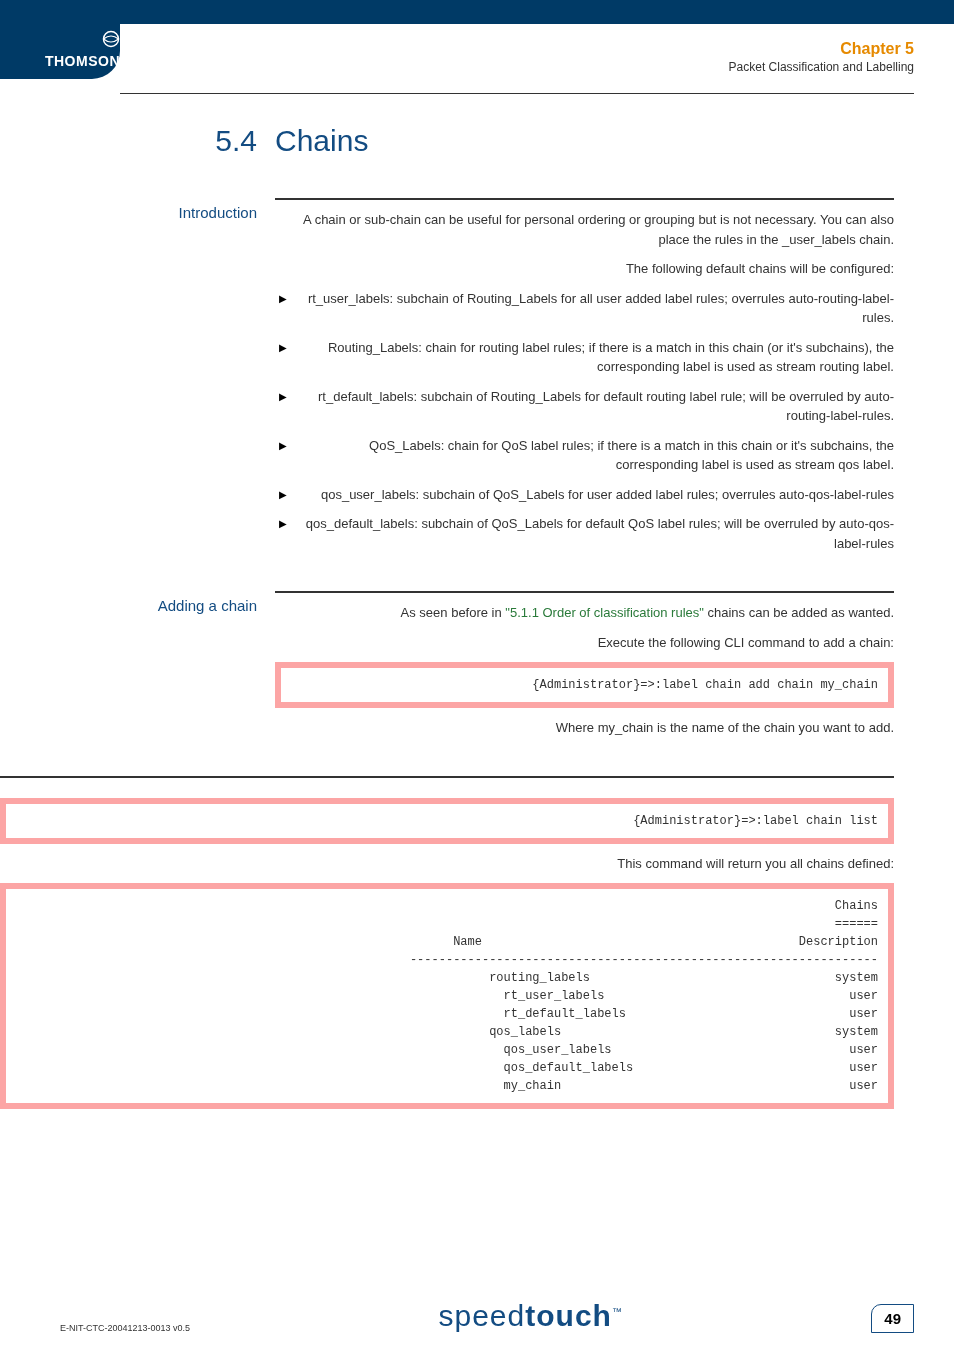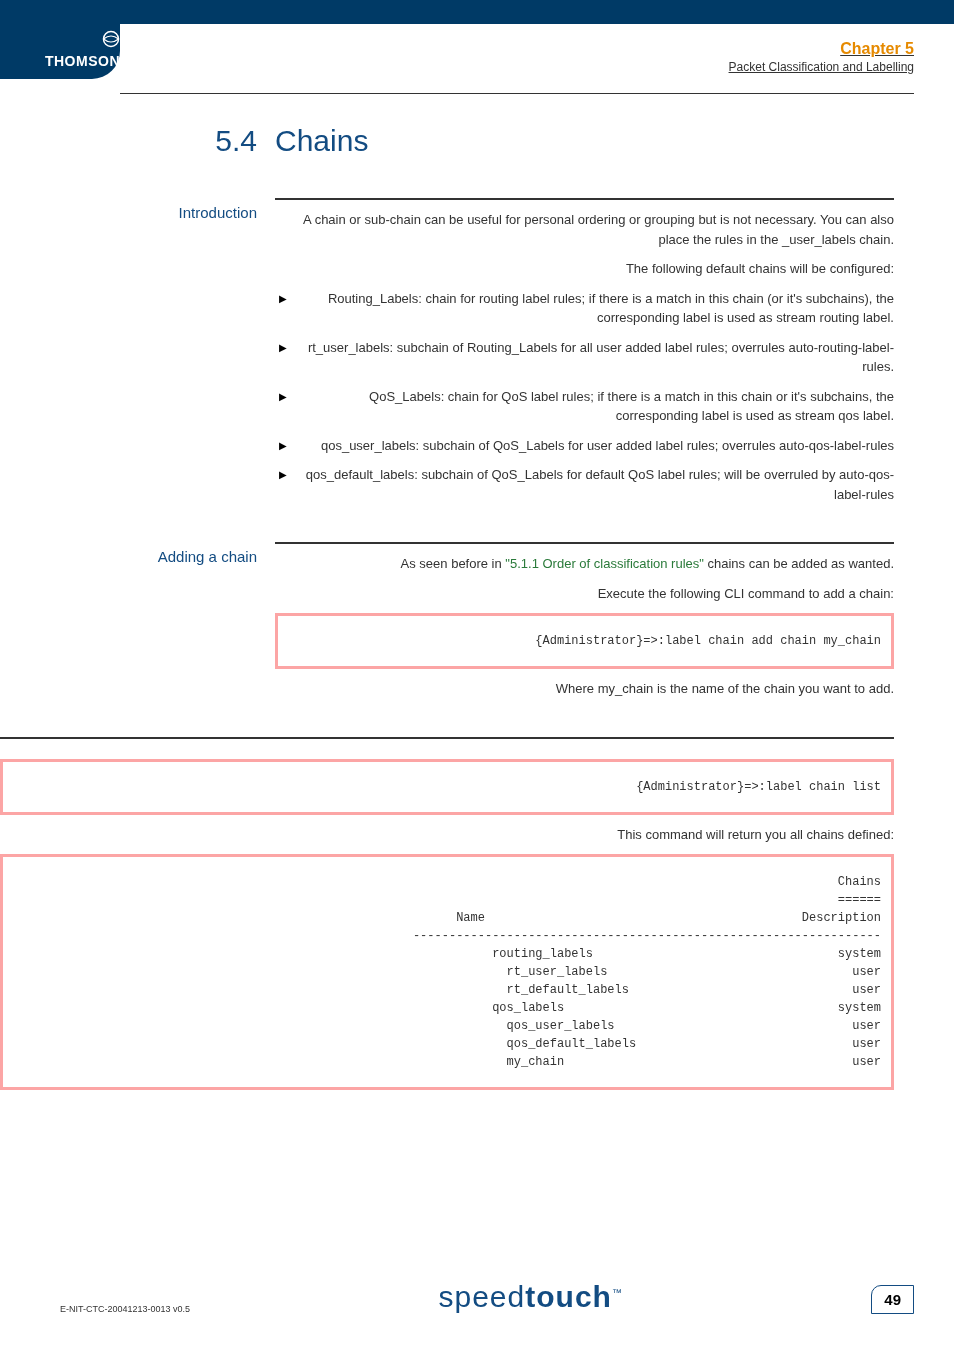--- a/index.html
+++ b/index.html
@@ -32,21 +32,20 @@
     top: -8px;
   }
   .logo-text {
     font-weight: bold;
     font-size: 14px;
     letter-spacing: 0.5px;
   }
   .chapter-block {
     text-align: right;
     padding-top: 8px;
-    text-decoration: underline;
   }
   .chapter-title {
     color: #e68a00;
     font-weight: bold;
     font-size: 16px;
   }
   .chapter-sub {
     font-size: 12px;
     color: #333;
     margin-top: 2px;
@@ -113,22 +112,22 @@
   }
   ul.arrow-list li::before {
     content: "▶";
     position: absolute;
     left: 4px;
     top: 2px;
     font-size: 10px;
     color: #000;
   }
   .cli-box {
-    border: 3px solid #fca5a5;
-    padding: 16px 10px;
+    border: 6px solid #fca5a5;
+    padding: 8px 10px;
     font-family: "Courier New", monospace;
     font-size: 12px;
     white-space: pre;
     margin: 10px 0;
     line-height: 1.5;
     overflow-x: auto;
   }
   a.xref {
     color: #2a7a3a;
     text-decoration: none;
@@ -192,22 +191,23 @@
     <div class="section-num">5.4</div>
     <div class="section-title">Chains</div>
   </div>
 
   <div class="block">
     <div class="gutter">Introduction</div>
     <div class="content">
       <p>A chain or sub-chain can be useful for personal ordering or grouping but is not necessary. You can also place the rules in the _user_labels chain.</p>
       <p>The following default chains will be configured:</p>
       <ul class="arrow-list">
+        <li>rt_user_labels: subchain of Routing_Labels for all user added label rules; overrules auto-routing-label-rules.</li>
         <li>Routing_Labels: chain for routing label rules; if there is a match in this chain (or it's subchains), the corresponding label is used as stream routing label.</li>
-        <li>rt_user_labels: subchain of Routing_Labels for all user added label rules; overrules auto-routing-label-rules.</li>
+        <li>rt_default_labels: subchain of Routing_Labels for default routing label rule; will be overruled by auto-routing-label-rules.</li>
         <li>QoS_Labels: chain for QoS label rules; if there is a match in this chain or it's subchains, the corresponding label is used as stream qos label.</li>
         <li>qos_user_labels: subchain of QoS_Labels for user added label rules; overrules auto-qos-label-rules</li>
         <li>qos_default_labels: subchain of QoS_Labels for default QoS label rules; will be overruled by auto-qos-label-rules</li>
       </ul>
     </div>
   </div>
 
   <div class="block">
     <div class="gutter">Adding a chain</div>
     <div class="content">

